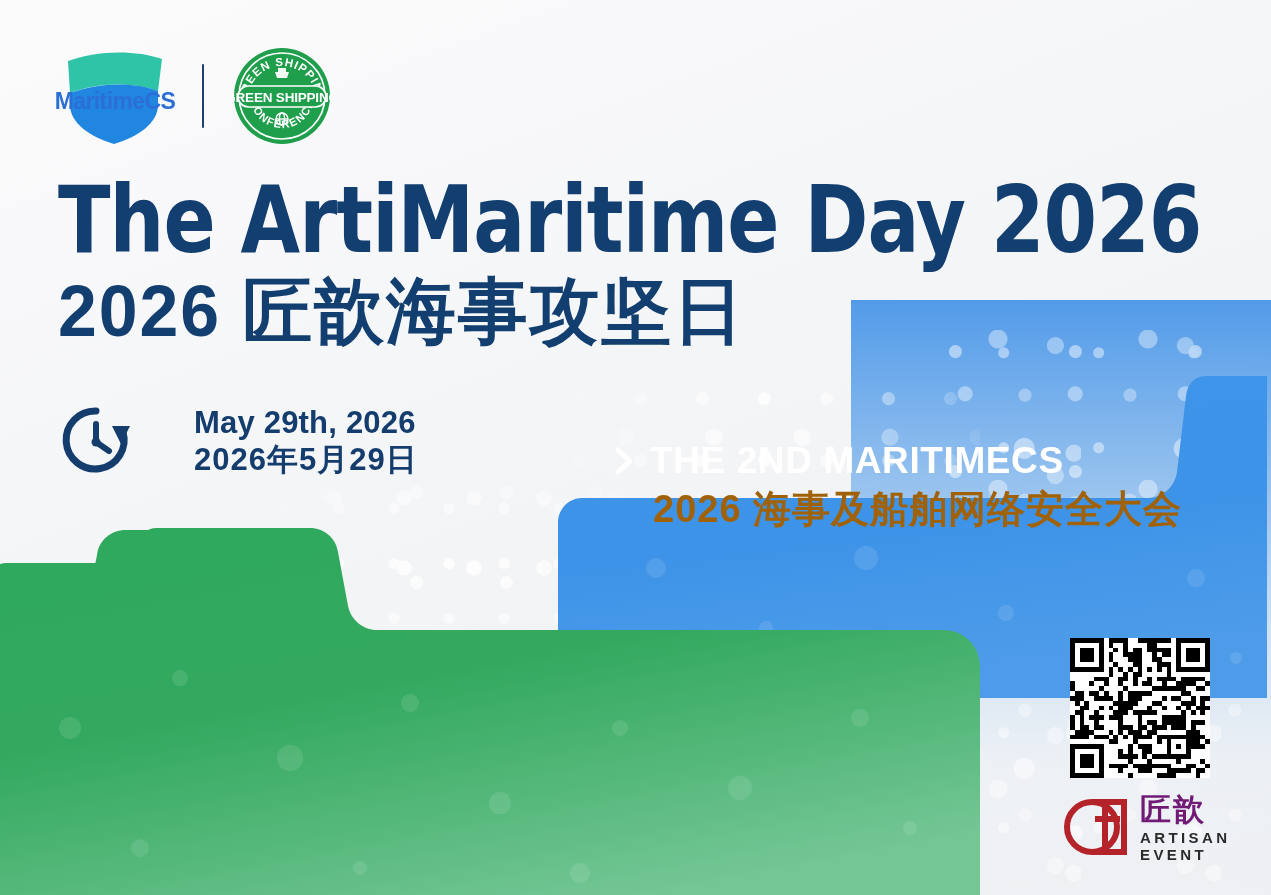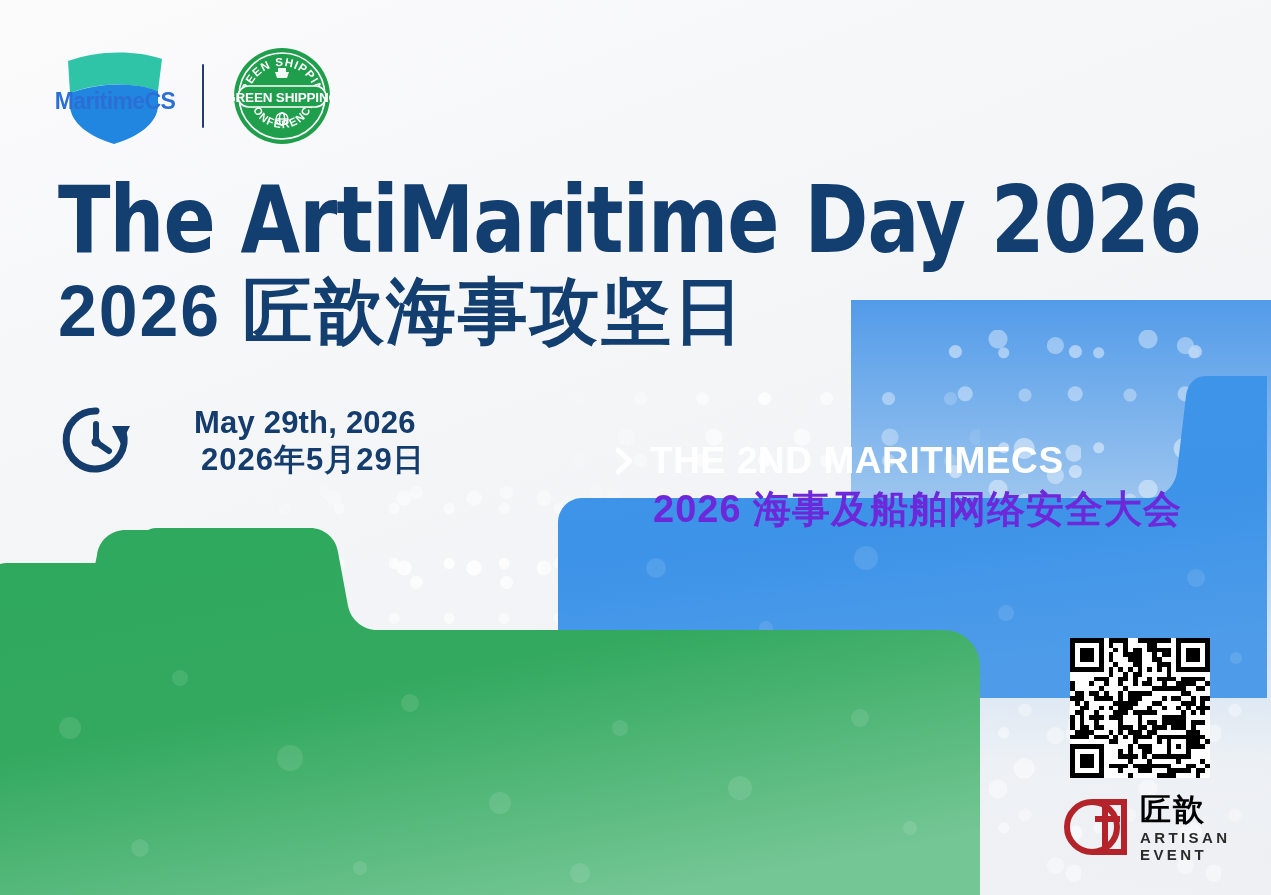--- a/index.html
+++ b/index.html
@@ -77,21 +77,21 @@
   .panel-green{left:-20px;top:528px;width:1000px;height:380px;}
 
   .row{display:flex;align-items:center;white-space:nowrap;}
   .chev{margin-right:16px;display:inline-flex;}
 
   .line-en{
     font-size:37px;font-weight:700;letter-spacing:.6px;color:#fff;
     line-height:1.12;
   }
   .line-cn{
-    font-size:38px;font-weight:700;letter-spacing:1px;color:#6d28d9;
+    font-size:38px;font-weight:700;letter-spacing:1px;color:#a16207;
     line-height:1.18;
   }
   .blue-text{position:absolute;left:78px;top:72px;}
   .blue-text .line-cn{margin-left:39px;margin-top:6px;}
   .green-text{position:absolute;left:70px;top:110px;}
   .green-text .line-cn{margin-left:38px;margin-top:8px;}
 
   
   .logos{position:absolute;left:54px;top:46px;display:flex;align-items:center;}
   .logo-mcs{position:relative;width:122px;height:98px;}
@@ -109,29 +109,29 @@
   .h-cn{
     font-weight:700;font-size:72px;line-height:1.0;color:#123e70;
     letter-spacing:2px;margin-top:10px;white-space:nowrap;
     transform:scaleX(.97);transform-origin:left center;
   }
 
   
   .dateblock{position:absolute;left:60px;top:404px;display:flex;align-items:center;gap:40px;}
   .date-lines{margin-left:22px;color:#143d6d;}
   .date-en{font-size:31px;font-weight:600;line-height:1.18;letter-spacing:.2px;}
-  .date-cn{font-size:31px;font-weight:600;line-height:1.18;letter-spacing:1px;margin-left:7px;}
+  .date-cn{font-size:31px;font-weight:600;line-height:1.18;letter-spacing:1px;}
 
   
   .qrwrap{position:absolute;left:1070px;top:638px;width:140px;height:140px;background:#fff;padding:0;
           box-shadow:0 0 0 0 rgba(0,0,0,0);}
   .qrwrap canvas,.qrwrap svg{display:block;}
   .artisan{position:absolute;left:1062px;top:793px;display:flex;align-items:center;}
   .artisan-marks{margin-left:6px;}
-  .art-cn{font-size:31px;font-weight:700;color:#000000;line-height:1;letter-spacing:2px;}
+  .art-cn{font-size:31px;font-weight:700;color:#701a75;line-height:1;letter-spacing:2px;}
   .art-en{font-size:15px;font-weight:700;color:#2b2b2b;letter-spacing:3.4px;margin-top:4px;}
 </style>
 </head>
 <body>
 
 <div class="stage">
 
   <div class="bg-base"></div>
   <div class="bg-rightwash"></div>
   <div class="bubbles bub-right"></div>

